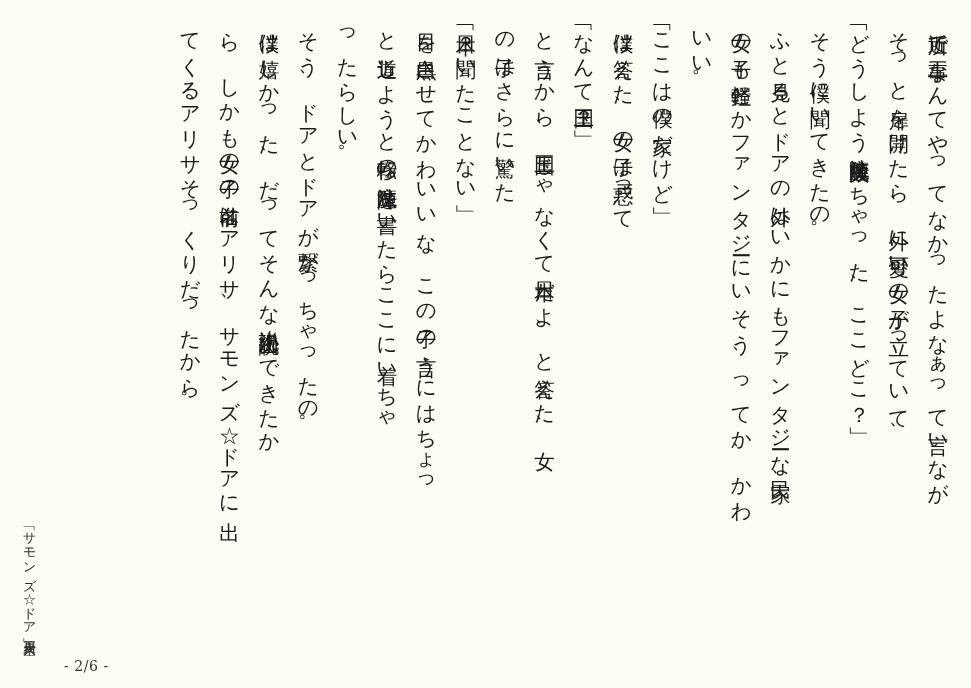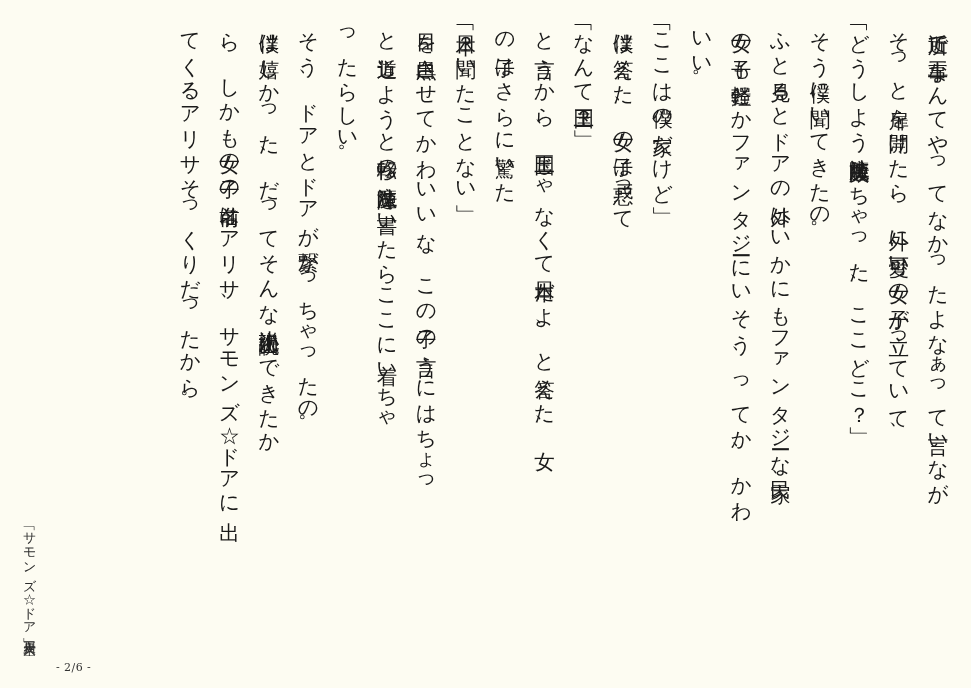--- a/index.html
+++ b/index.html
@@ -55,23 +55,23 @@
     line-height: 1.7;
     letter-spacing: 0.05em;
     color: #2b2b2b;
     white-space: nowrap;
     display: flex;
     flex-direction: row;
     gap: 2px;
   }
   #page-number {
     position: absolute;
-    left: 56px;
+    left: 64px;
     bottom: 14px;
-    font-size: 11px;
+    font-size: 14px;
     color: #333;
     font-family: "DejaVu Serif", "Liberation Serif", serif;
     letter-spacing: 0.04em;
   }
 </style>
 </head>
 <body>
 
 <div id="page">
 

